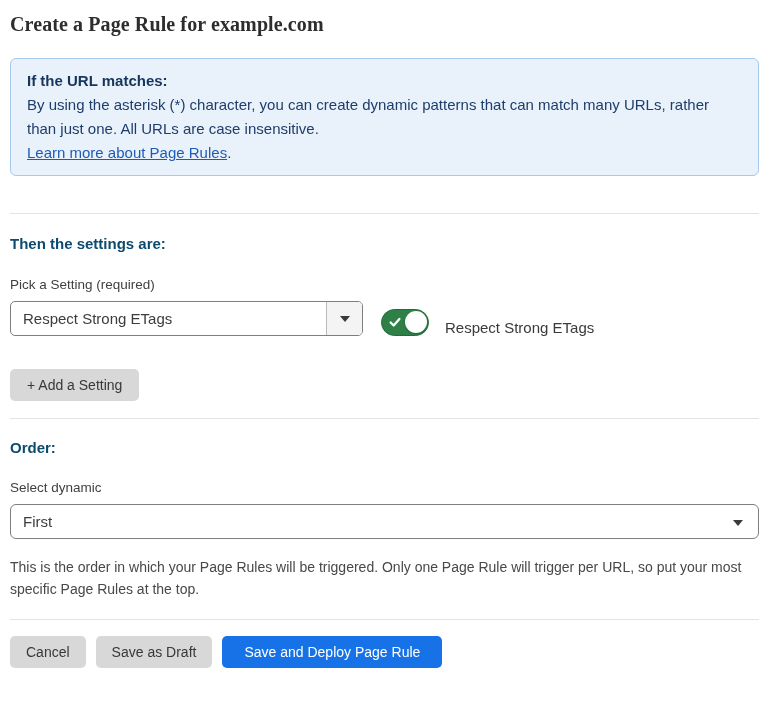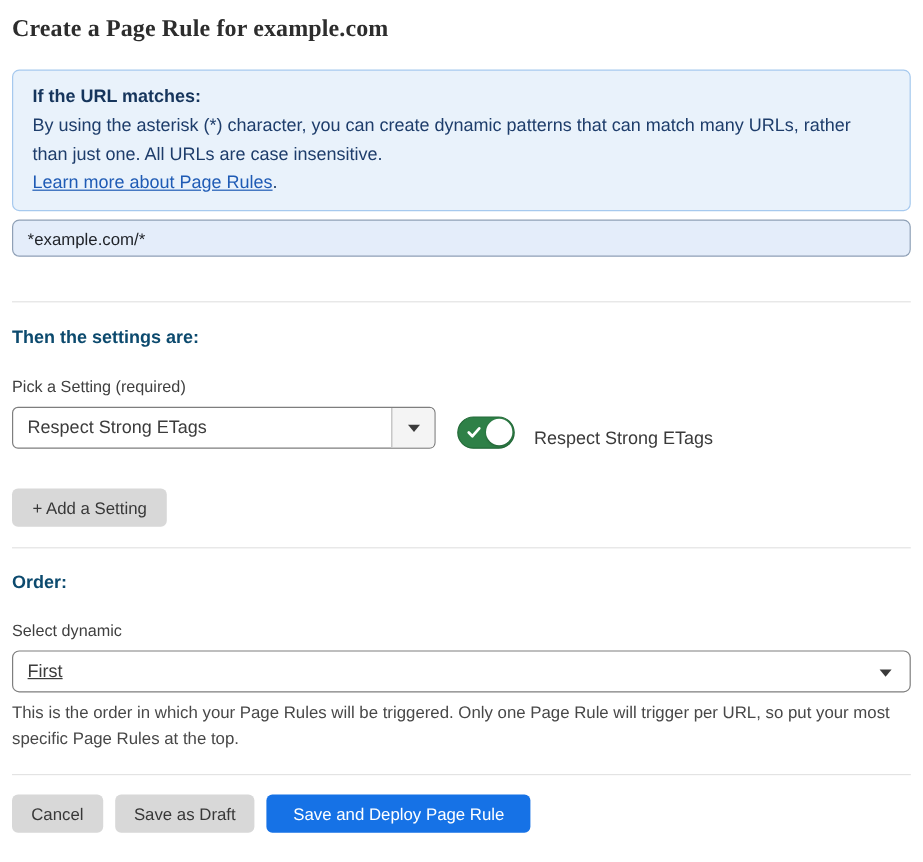--- a/index.html
+++ b/index.html
@@ -77,42 +77,41 @@
     border:none;border-radius:5px;font-size:14px;font-family:inherit;cursor:pointer;
     padding:0 16px;
   }
   .btn-gray{background:var(--button-gray);color:#383838;}
   .btn-primary{background:var(--primary-blue);color:#ffffff;padding:0 22px;}
   .add-setting{margin-top:33px;padding:0 17px;}
   .order-label{margin-top:23px;}
   .order-select{
     margin-top:8px;width:749px;height:35px;border:1px solid var(--select-border);
     border-radius:6px;background:#fff;display:flex;align-items:center;
-    padding:0 12px;font-size:15px;color:#3c3c3c;position:relative;cursor:pointer;text-decoration:underline;
+    padding:0 12px;font-size:15px;color:#3c3c3c;position:relative;cursor:pointer;
   }
   .order-select .caret{position:absolute;right:15px;top:15px;}
   .help-text{
-    margin-top:5px;font-size:14px;line-height:22px;color:var(--text-help);max-width:745px;
+    margin-top:17px;font-size:14px;line-height:22px;color:var(--text-help);max-width:745px;
   }
   .footer{margin-top:16px;display:flex;align-items:center;gap:10px;}
 </style>
 </head>
 <body>
 
 <div class="page">
 
   <h1 class="page-title">Create a Page Rule for example.com</h1>
 
   <div class="info-box">
     <div class="info-heading">If the URL matches:</div>
     <div class="info-body">By using the asterisk (*) character, you can create dynamic patterns that can match many URLs, rather than just one. All URLs are case insensitive.</div>
     <div><a class="info-link">Learn more about Page Rules</a><span>.</span></div>
   </div>
 
-  <input class="url-input" type="text" value="*example.com/*" style="">
 
   <hr class="divider div1">
 
   <h2 class="section-heading h-settings">Then the settings are:</h2>
 
   <div class="field-label pick-label">Pick a Setting (required)</div>
 
   <div class="setting-row">
     <div class="fake-select">
       <div class="sel-text">Respect Strong ETags</div>

